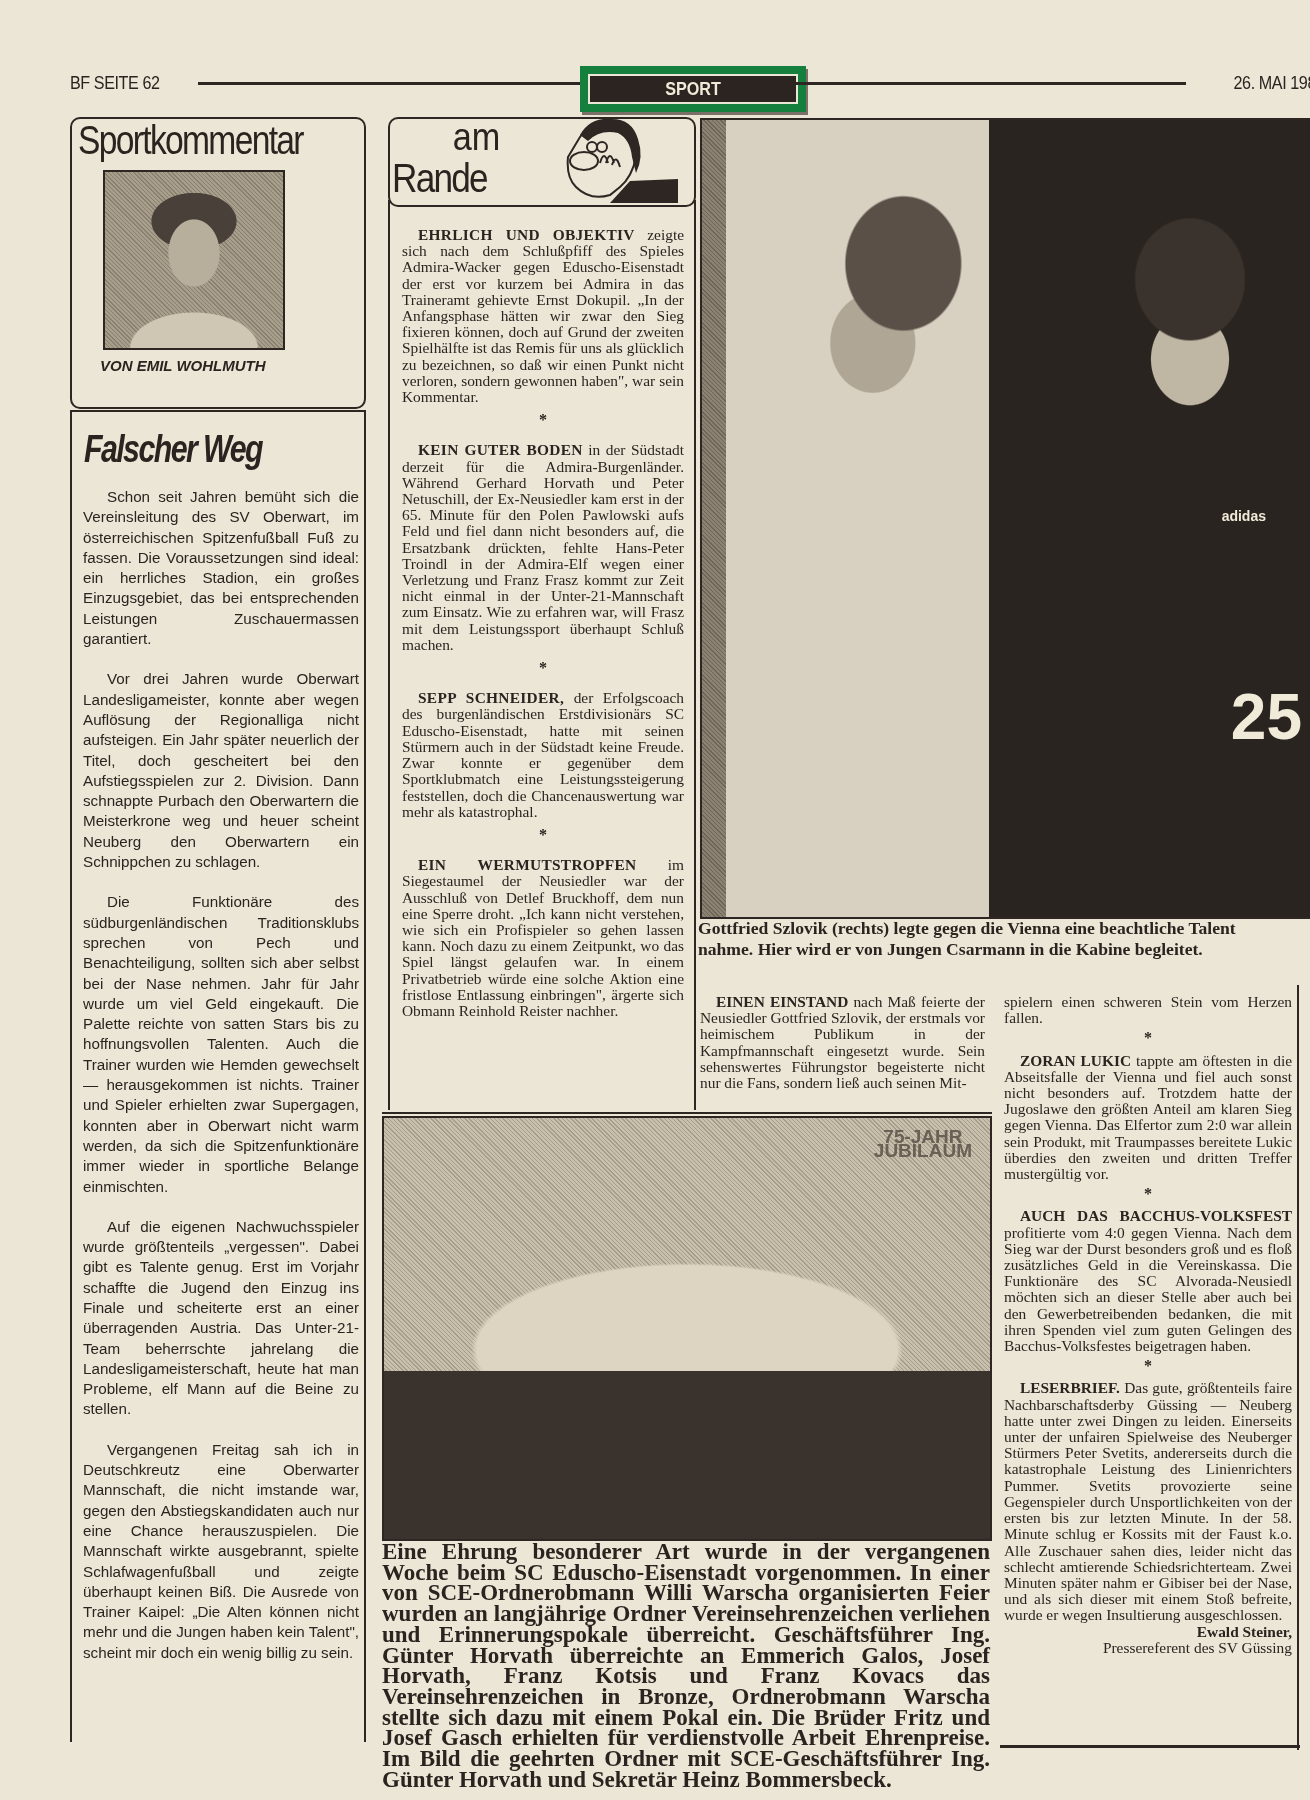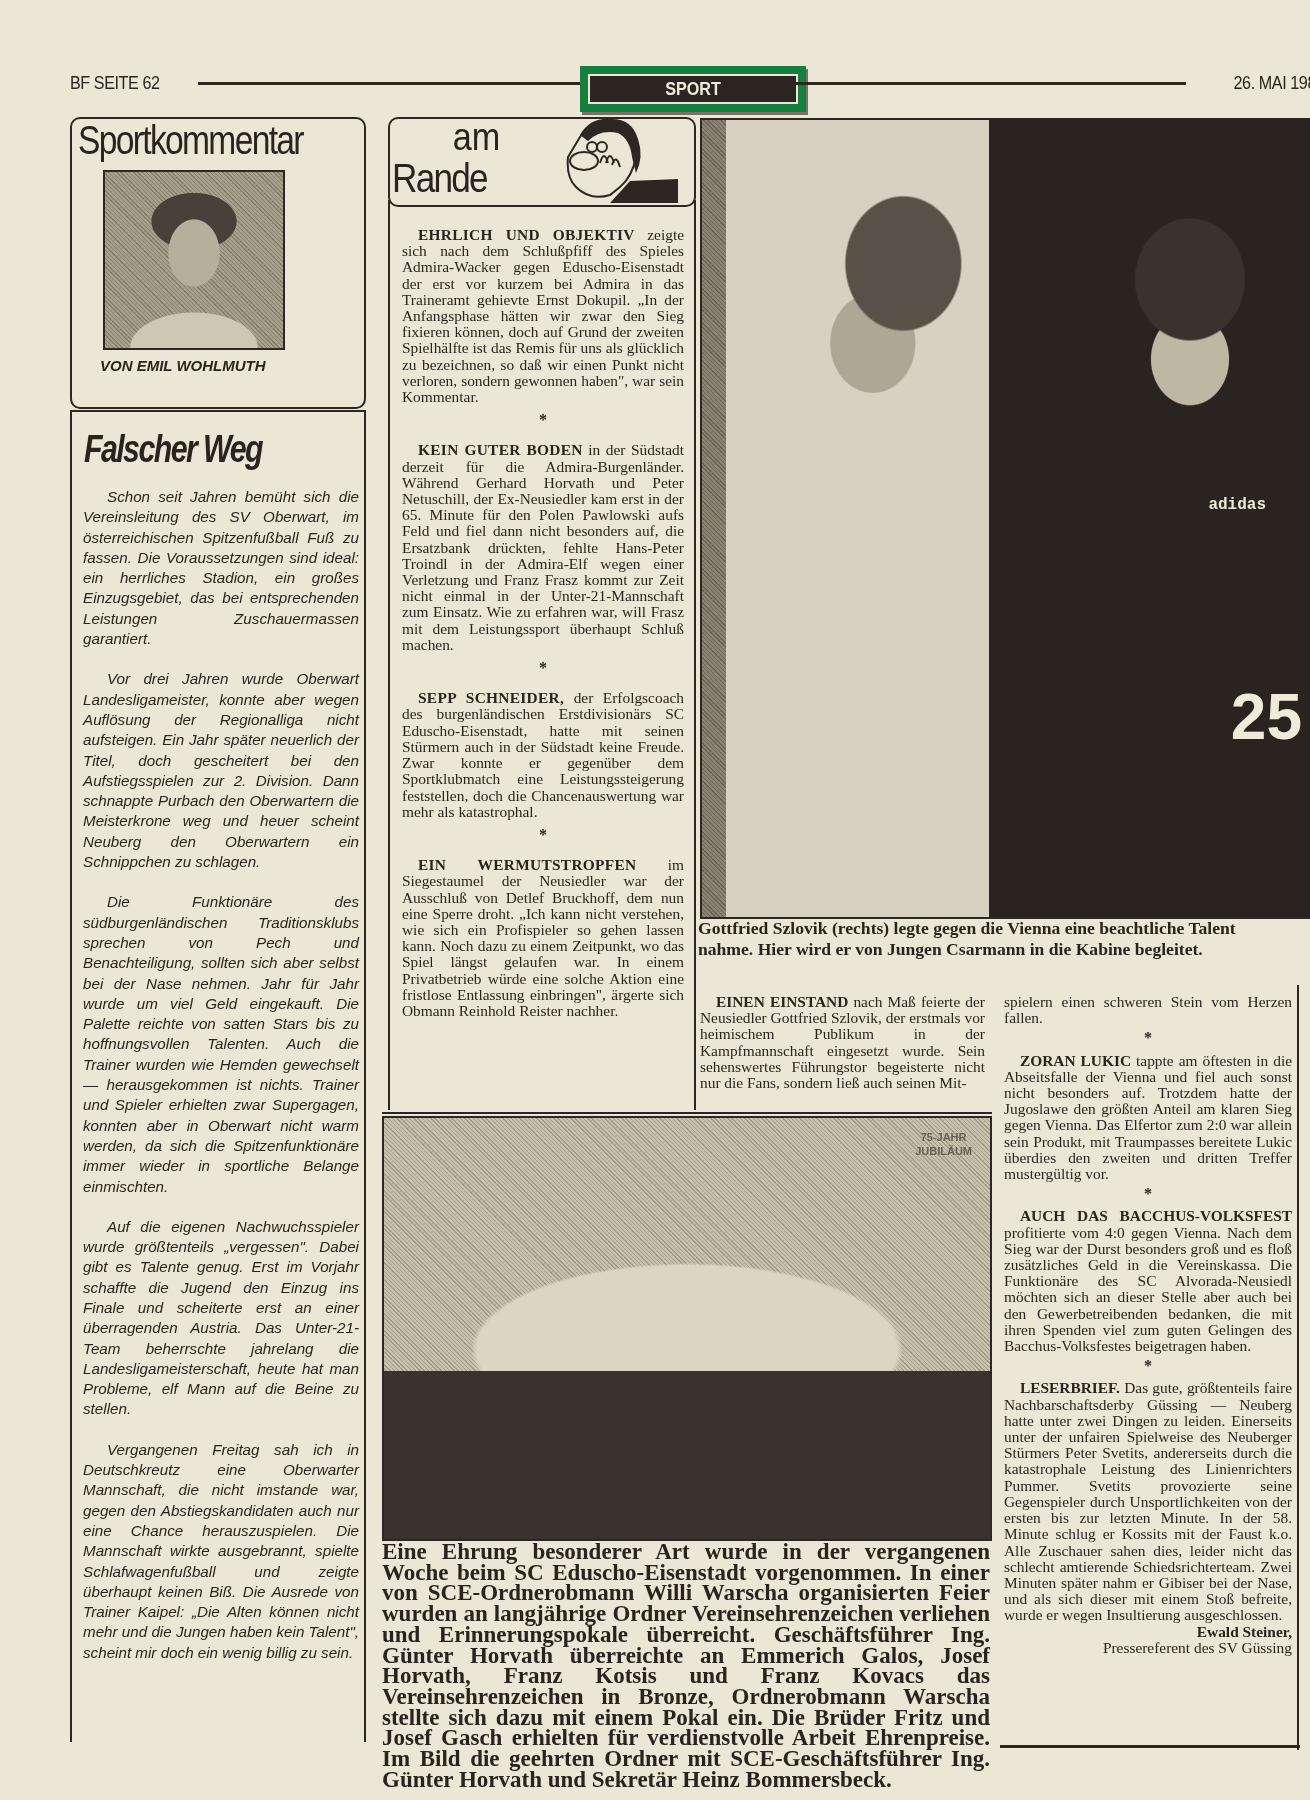--- a/index.html
+++ b/index.html
@@ -23,21 +23,21 @@
   .kommentar-title { left:78px; top:118px; font-family:"Liberation Sans", sans-serif; font-size:40px; letter-spacing:-2px; transform:scaleX(0.84); transform-origin:left; line-height:44px; }
   .portrait { left:103px; top:170px; width:178px; height:176px; border:2px solid #2d2622;
      background:
        radial-gradient(ellipse 42px 55px at 50% 46%, #b8ae9c 0 60%, transparent 62%),
        radial-gradient(ellipse 60px 40px at 50% 28%, #4a403a 0 70%, transparent 72%),
        radial-gradient(ellipse 90px 50px at 50% 100%, #cfc6b4 0 70%, transparent 72%),
        repeating-linear-gradient(45deg, #8a8070 0 1px, #a89e8c 1px 3px); }
   .byline { left:100px; top:357px; font-family:"Liberation Sans", sans-serif; font-style:italic; font-weight:700; font-size:15px; }
   .left-frame { left:70px; top:410px; width:292px; height:1330px; border-left:2px solid #2d2622; border-right:2px solid #2d2622; border-top:2px solid #2d2622; }
   .falscher { left:84px; top:428px; font-family:"Liberation Sans", sans-serif; font-weight:700; font-style:italic; font-size:38px; letter-spacing:-2px; transform:scaleX(0.8); transform-origin:left; }
-  .left-text { left:83px; top:487px; width:276px; font-family:"Liberation Sans", sans-serif; font-style:italic; font-size:15.2px; line-height:20.3px; text-align:justify; }
+  .left-text { left:83px; top:487px; width:276px; font-family:"Liberation Sans", sans-serif; font-size:15.2px; line-height:20.3px; text-align:justify; }
   .left-text p { margin:0 0 20px 0; text-indent:24px; hyphens:manual; }
 
   
   .rande-box { left:388px; top:117px; width:304px; height:86px; border:2px solid #2d2622; border-radius:10px; }
   .rande-am { left:450px; top:118px; font-family:"Liberation Sans", sans-serif; font-size:38px; line-height:38px; transform:scaleX(0.9); }
   .rande-rande { left:392px; top:158px; font-family:"Liberation Sans", sans-serif; font-size:40px; line-height:40px; letter-spacing:-2px; transform:scaleX(0.88); transform-origin:left; background:#ece6d6; padding-right:4px; }
   .cartoon { left:540px; top:117px; width:140px; height:86px; }
   .rande-frame { left:388px; top:200px; width:304px; height:910px; border-left:2px solid #2d2622; border-right:2px solid #2d2622; }
   .rande-text { left:402px; top:227px; width:282px; font-size:15.4px; line-height:16.2px; text-align:justify; }
   .rande-text p { margin:0; text-indent:16px; }
@@ -49,40 +49,40 @@
     background:
       radial-gradient(ellipse 95px 110px at 33% 18%, #5a5048 0 60%, transparent 62%),
       radial-gradient(ellipse 90px 100px at 80% 20%, #3a322c 0 60%, transparent 62%),
       radial-gradient(ellipse 60px 70px at 28% 28%, #b0a696 0 70%, transparent 72%),
       radial-gradient(ellipse 55px 65px at 80% 30%, #c0b6a4 0 70%, transparent 72%),
       linear-gradient(90deg, transparent 0 4%, #d8d0c0 4% 47%, transparent 47% 100%),
       linear-gradient(90deg, transparent 0 47%, #2a2420 47% 100%),
       repeating-linear-gradient(45deg, #6e655a 0 1px, #8c8272 1px 3px);
   }
   .photo-top .jersey { position:absolute; right:10px; top:560px; color:#f0ead8; font-family:"Liberation Sans", sans-serif; font-weight:700; font-size:64px; }
-  .photo-top .brand { position:absolute; right:46px; top:376px; color:#f0ead8; font-family:Liberation Mono, monospace; font-weight:700; font-size:16px; }
+  .photo-top .brand { position:absolute; right:46px; top:388px; color:#f0ead8; font-family:Liberation Sans, sans-serif; font-weight:700; font-size:14px; }
   .caption-top { left:698px; top:918px; width:612px; font-weight:700; font-size:17.6px; line-height:20.7px; white-space:nowrap; overflow:hidden; }
   .caption-top div { white-space:nowrap; }
 
   .einstand { left:700px; top:994px; width:285px; font-size:15.4px; line-height:16.2px; text-align:justify; }
   .einstand p { margin:0; text-indent:16px; }
   .right-col { left:1004px; top:994px; width:288px; font-size:15.4px; line-height:16.2px; text-align:justify; }
   .right-col p { margin:0; text-indent:16px; }
   .right-col .star { text-align:center; text-indent:0; font-weight:700; margin:4px 0 6px; font-size:16px; }
   .right-col .sig { text-align:right; text-indent:0; }
   .right-frame { left:1297px; top:985px; width:2px; height:765px; background:#2d2622; }
   .right-bottom-rule { left:1000px; top:1745px; width:300px; height:3px; background:#2d2622; }
 
   .photo-bottom { left:382px; top:1116px; width:606px; height:421px; border:2px solid #2d2622;
     background:
       linear-gradient(180deg, transparent 0 60%, #3a322c 60% 100%),
       radial-gradient(ellipse 300px 120px at 50% 55%, #ddd4c2 0 70%, transparent 72%),
       repeating-linear-gradient(45deg, #a69c8a 0 1px, #c8bfad 1px 3px);
   }
-  .photo-bottom .banner { position:absolute; right:18px; top:12px; color:#6a6056; font-family:"Liberation Sans", sans-serif; font-weight:700; font-size:11px; line-height:14px; text-align:center; }
+  .photo-bottom .banner { position:absolute; right:18px; top:12px; color:#6a6056; font-family:"Liberation Sans", sans-serif; font-weight:700; font-size:19px; line-height:14px; text-align:center; }
   .caption-bottom { left:382px; top:1542px; width:608px; font-weight:700; font-size:23px; line-height:20.7px; text-align:justify; }
   .caption-bottom p { margin:0; }
   .bottom-sep { left:382px; top:1112px; width:610px; height:2px; background:#2d2622; }
 </style>
 </head>
 <body>
 
 <div class="abs hdr-left">BF SEITE 62</div>
 <div class="abs hdr-rule" style="left:198px;width:382px"></div>
 <div class="abs section-box">

